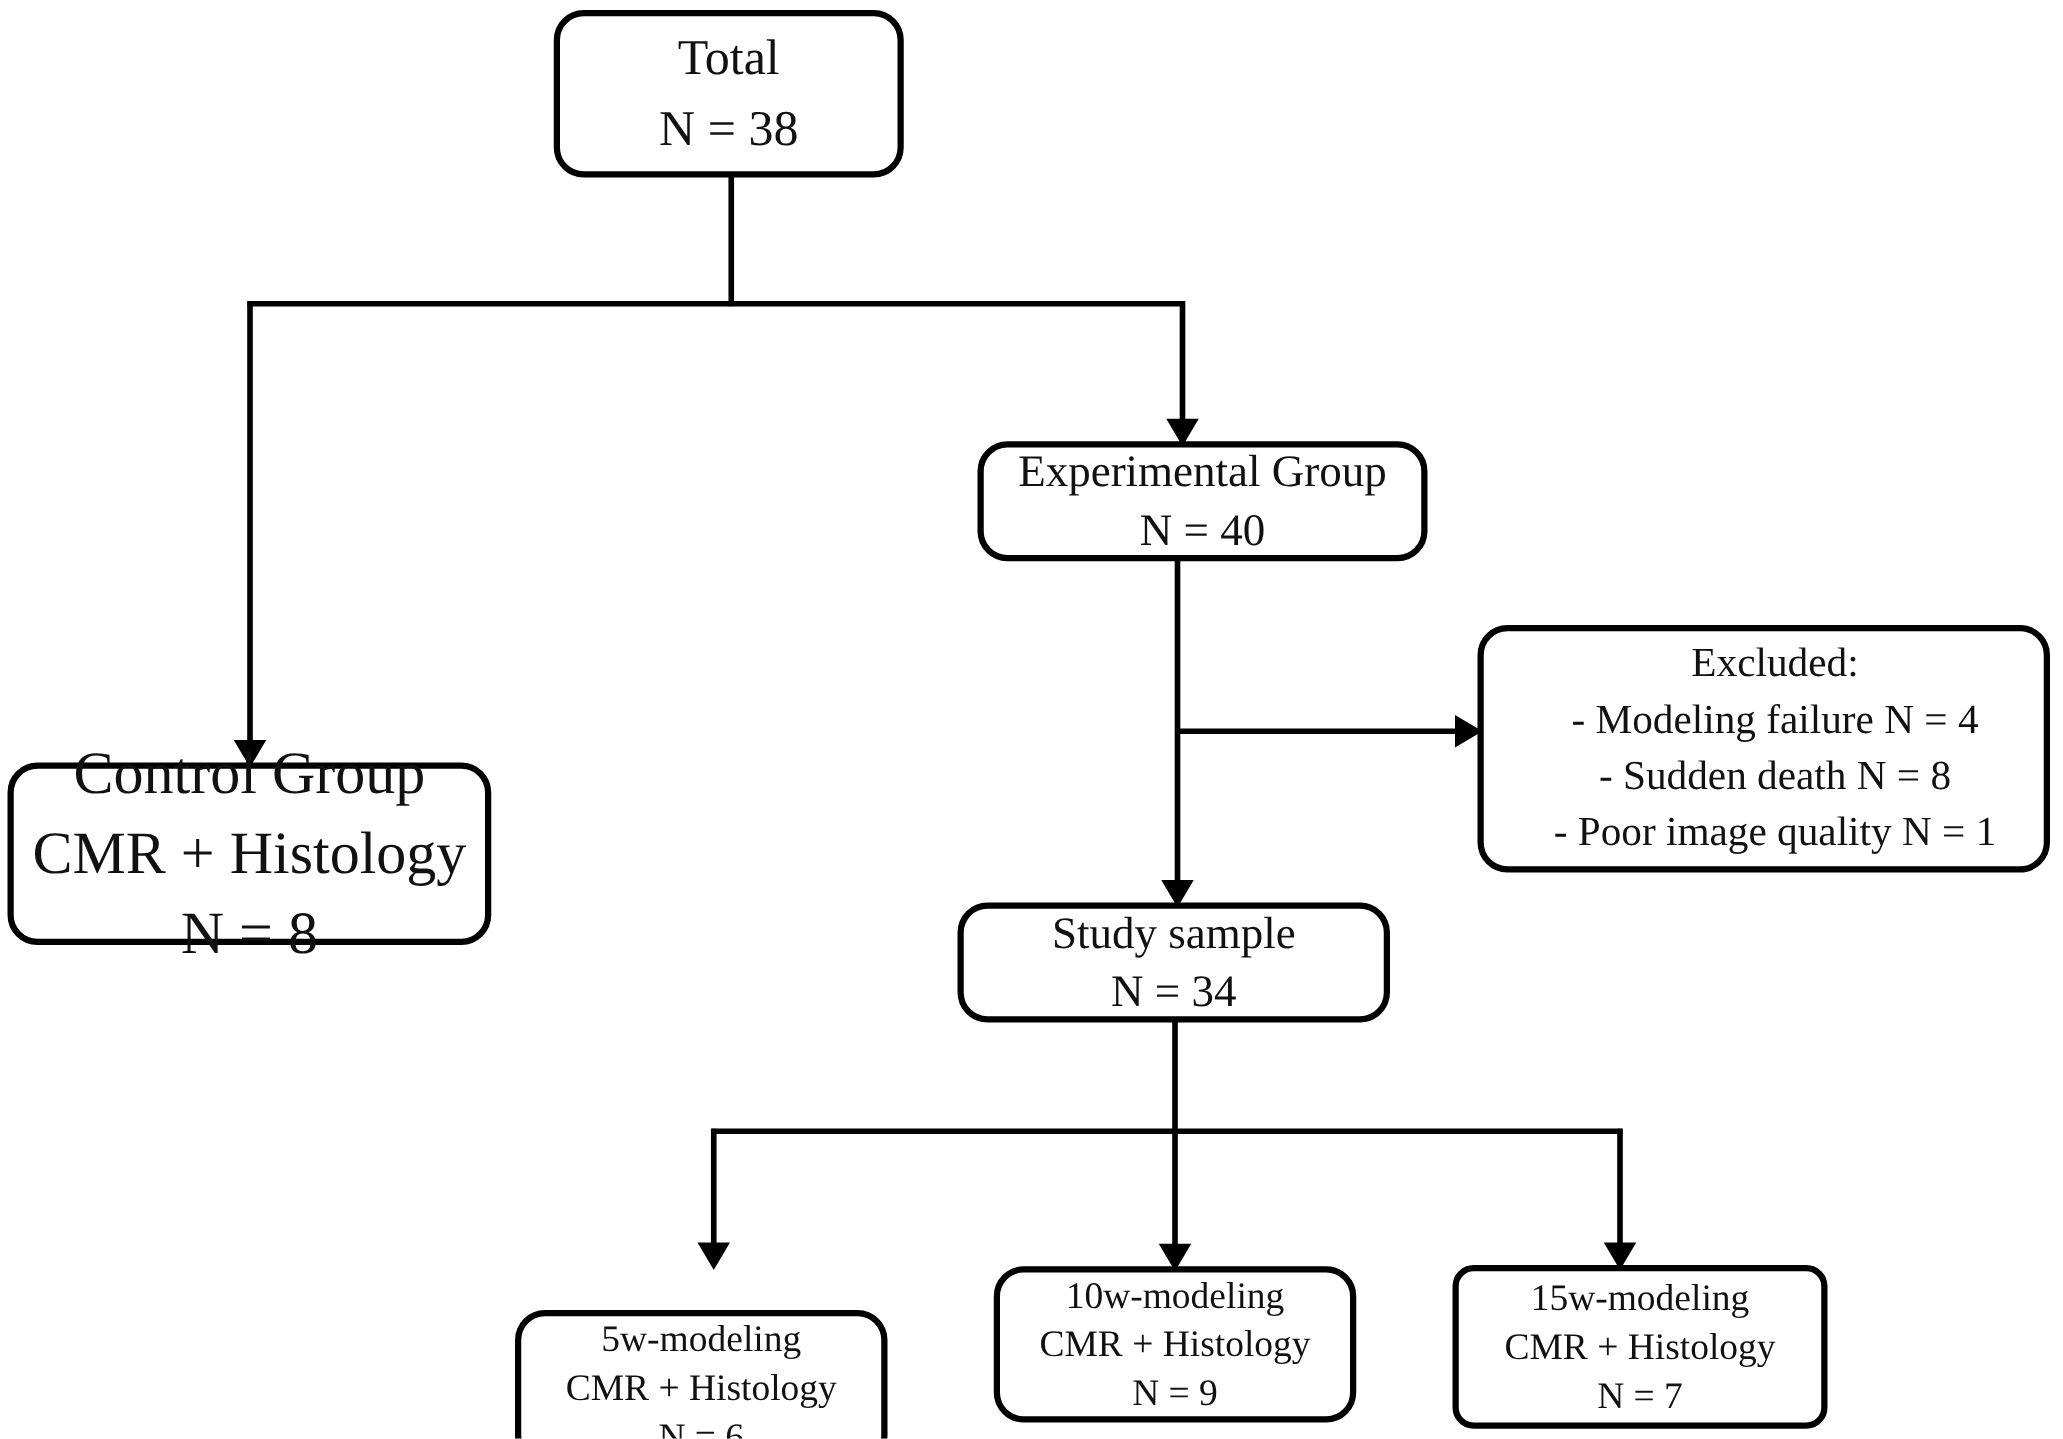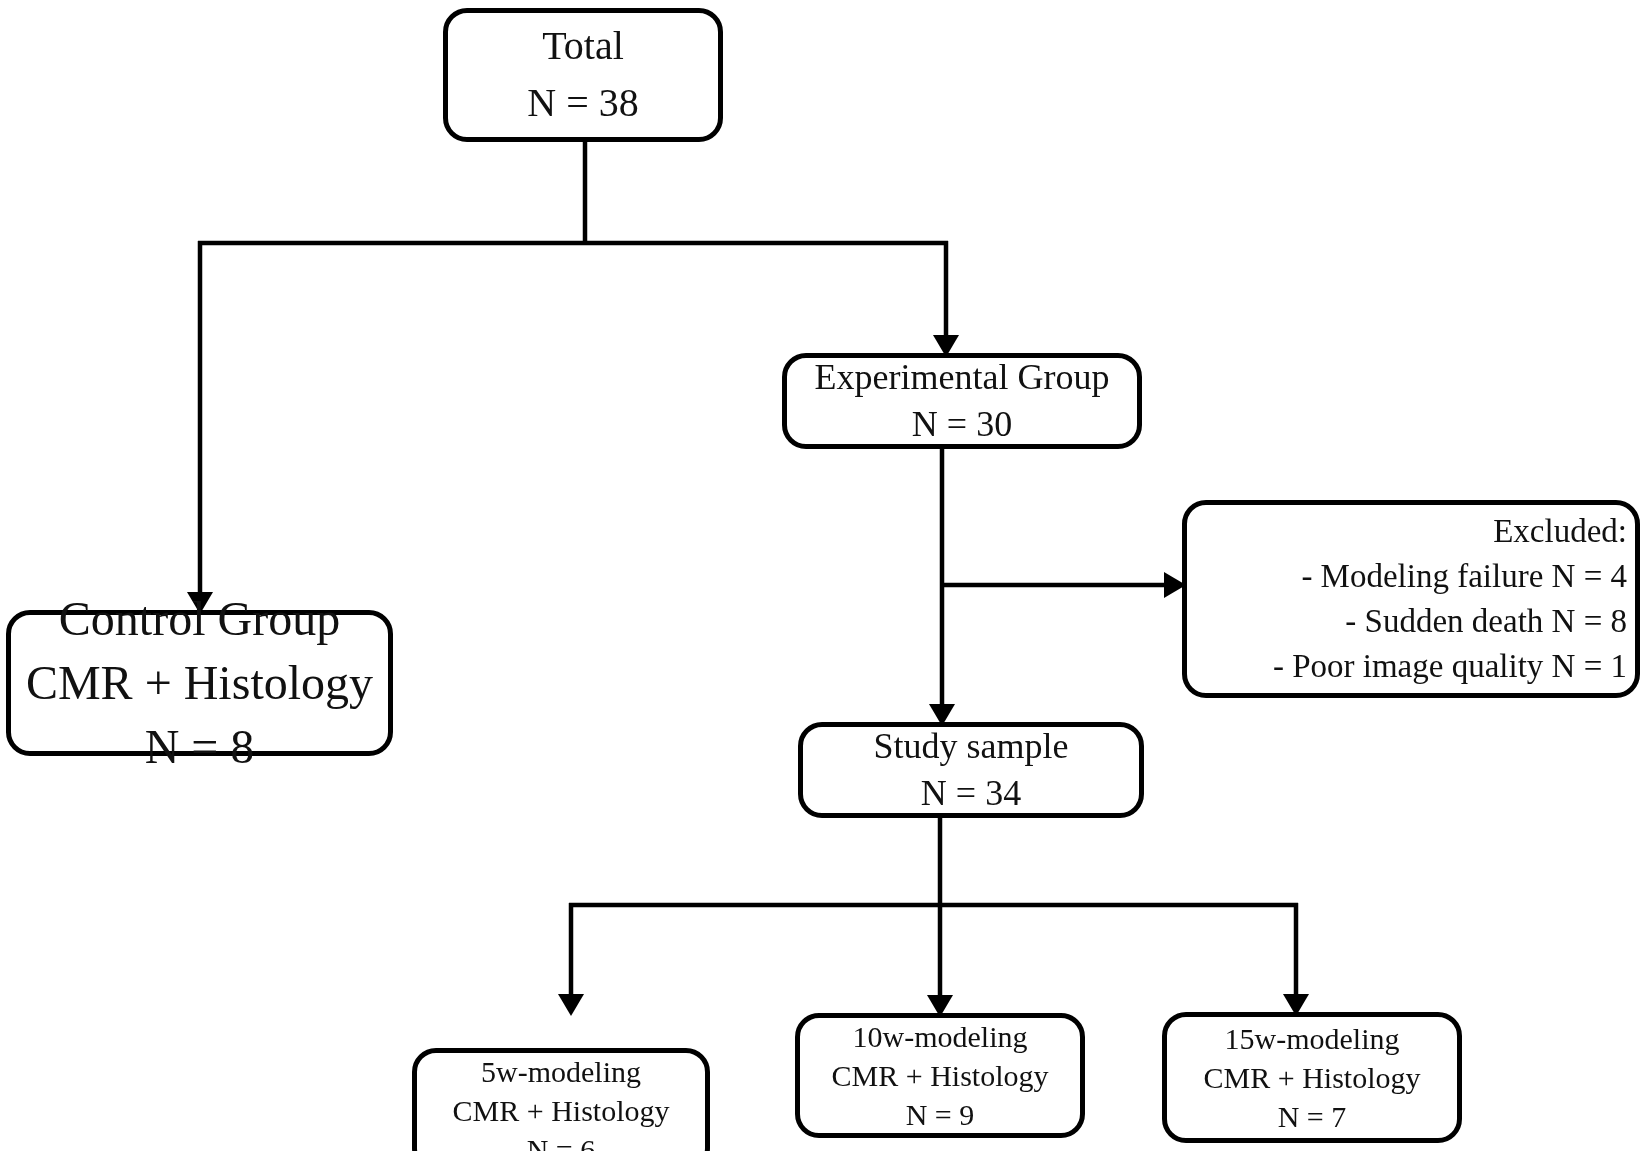--- a/index.html
+++ b/index.html
@@ -47,25 +47,25 @@
     flex-direction: column;
     justify-content: center;
     align-items: center;
     text-align: center;
   }
   .node .line { white-space: nowrap; }
   .node-total        { left: 443px; top: 8px;    width: 280px; height: 134px; font-size: 40px; line-height: 1.42; }
   .node-experimental { left: 782px; top: 353px;  width: 360px; height: 96px;  font-size: 36px; line-height: 1.30; }
   .node-control      { left: 6px;   top: 610px;  width: 387px; height: 146px; font-size: 48px; line-height: 1.33; }
   .node-excluded     { left: 1182px; top: 500px; width: 458px; height: 198px; font-size: 33px; line-height: 1.37;
-                       align-items: flex-end; text-align: left; padding-left: 26px; padding-right: 8px; }
-  .node-study        { left: 766px; top: 722px;  width: 346px; height: 96px;  font-size: 36px; line-height: 1.30; margin-left: 32px; }
+                       align-items: center; text-align: left; padding-left: 26px; padding-right: 8px; }
+  .node-study        { left: 766px; top: 722px;  width: 346px; height: 96px;  font-size: 36px; line-height: 1.30; }
   .node-5w           { left: 412px; top: 1012px; width: 298px; height: 124px; font-size: 30px; line-height: 1.30; margin-top: 36px; }
   .node-10w          { left: 795px; top: 1013px; width: 290px; height: 125px; font-size: 30px; line-height: 1.30; border-radius: 24px; }
-  .node-15w          { left: 1162px; top: 1012px; width: 300px; height: 131px; font-size: 30px; line-height: 1.30; }
+  .node-15w          { left: 1162px; top: 1012px; width: 300px; height: 131px; font-size: 30px; line-height: 1.30; border-radius: 17px; }
 </style>
 </head>
 <body>
 
 <div id="canvas">
 
   <svg id="connector-layer" width="1650" height="1151" viewBox="0 0 1650 1151" xmlns="http://www.w3.org/2000/svg">
 
     <line x1="585" y1="141" x2="585" y2="245"></line>
 
@@ -97,21 +97,21 @@
     <polygon points="1283,994 1309,994 1296,1016"></polygon>
   </svg>
 
   <div class="node node-total">
     <div class="line">Total</div>
     <div class="line">N = 38</div>
   </div>
 
   <div class="node node-experimental">
     <div class="line">Experimental Group</div>
-    <div class="line">N = 30</div>
+    <div class="line">N = 40</div>
   </div>
 
   <div class="node node-control">
     <div class="line">Control Group</div>
     <div class="line">CMR + Histology</div>
     <div class="line">N = 8</div>
   </div>
 
   <div class="node node-excluded">
     <div class="line">Excluded:</div>

